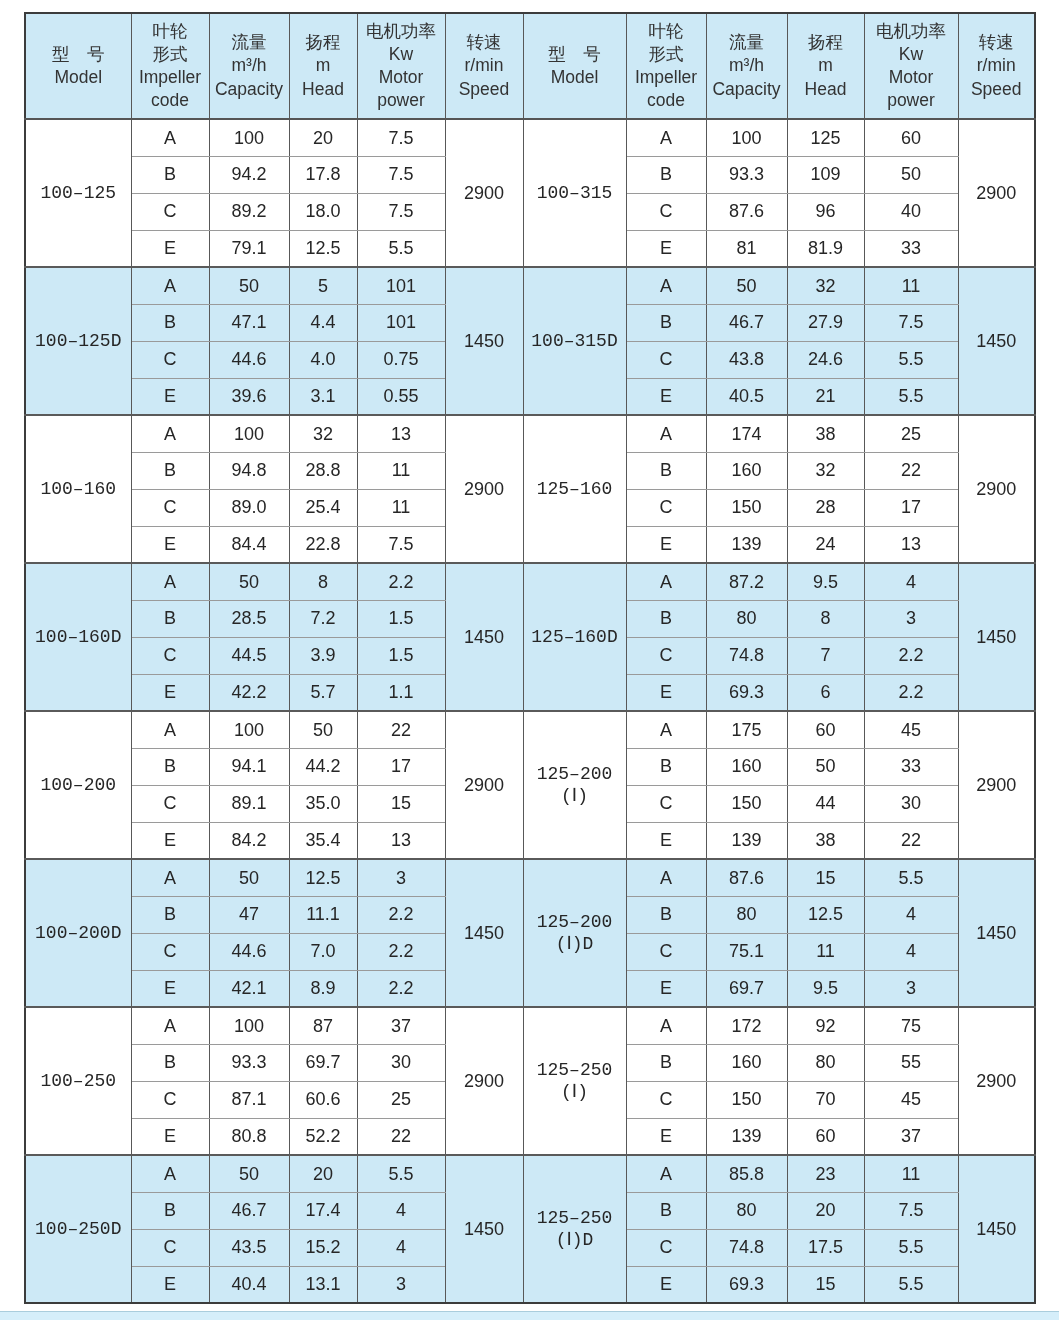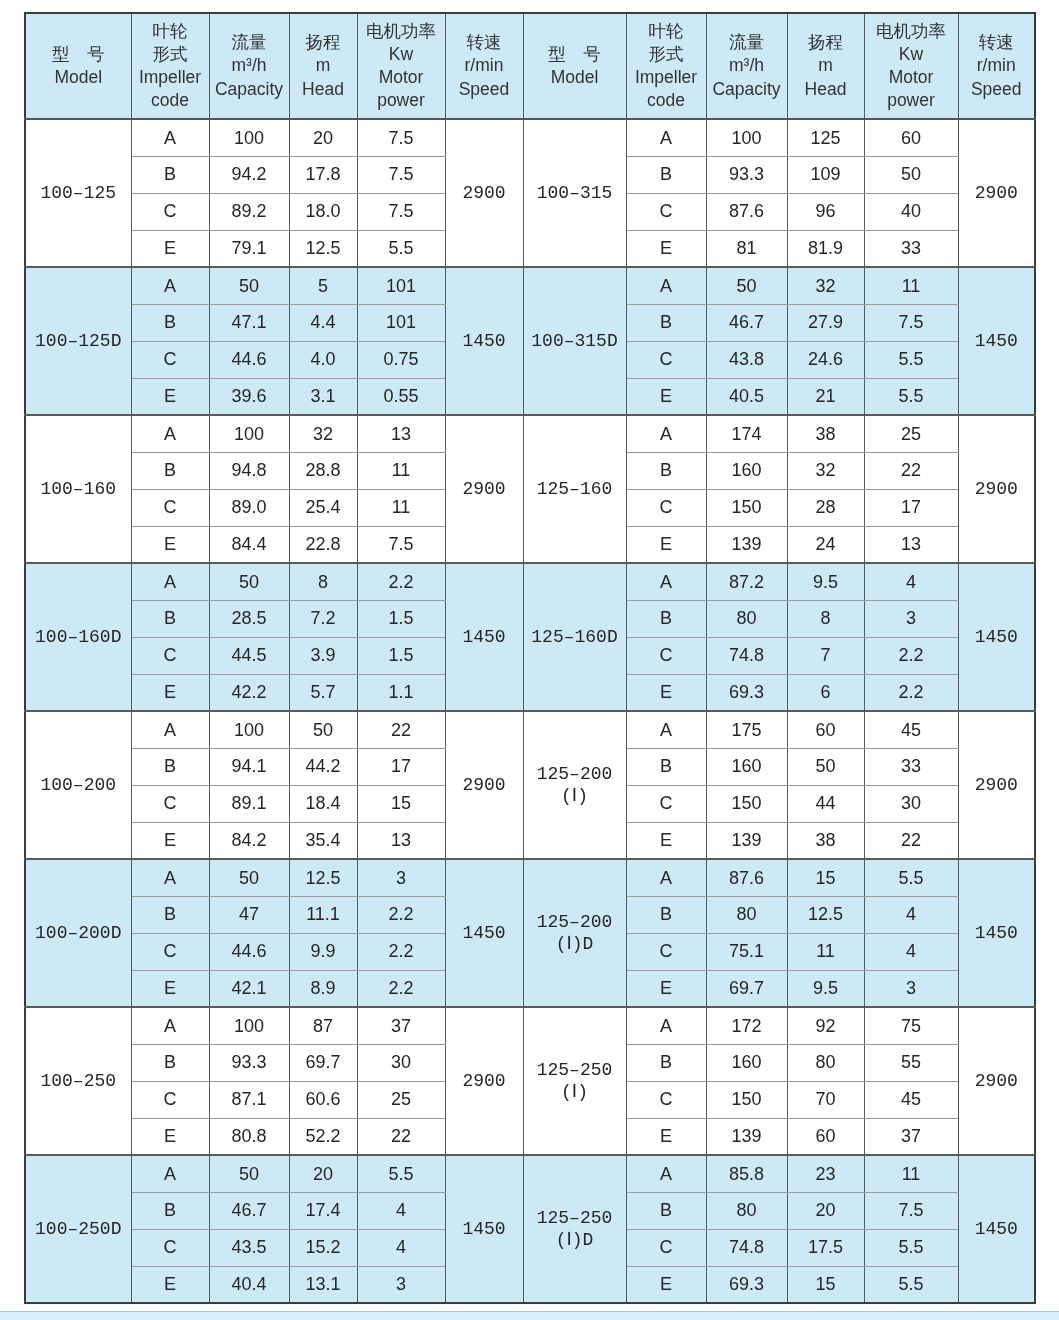--- a/index.html
+++ b/index.html
@@ -38,21 +38,21 @@
     font-size: 17.5px;
     line-height: 1.32;
     border-bottom: 2px solid #555555;
     color: #333333;
   }
   tr.group-start td { border-top: 2px solid #5a5a5a; }
   tr.band-blue td { background: #cde9f6; }
   tr.band-white td { background: #ffffff; }
   td.span-cell { border-bottom: 2px solid #5a5a5a; }
   td.model-cell { font-size: 18px; font-family: Liberation Mono, monospace; }
-  td.speed-cell { font-size: 18.5px; font-family: Liberation Mono, monospace; }
+  td.speed-cell { font-size: 18.5px; }
   .bottom-strip {
     position: absolute;
     left: 0; top: 1311px;
     width: 1059px; height: 9px;
     background: #d5eefa;
     border-top: 1px solid #a9cddd;
   }
 </style>
 </head>
 <body>
@@ -312,21 +312,21 @@
           <td>44.2</td>
           <td>17</td>
           <td>B</td>
           <td>160</td>
           <td>50</td>
           <td>33</td>
         </tr>
         <tr class="band-white">
           <td>C</td>
           <td>89.1</td>
-          <td>18.4</td>
+          <td>35.0</td>
           <td>15</td>
           <td>C</td>
           <td>150</td>
           <td>44</td>
           <td>30</td>
         </tr>
         <tr class="band-white">
           <td>E</td>
           <td>84.2</td>
           <td>35.4</td>
@@ -357,21 +357,21 @@
           <td>11.1</td>
           <td>2.2</td>
           <td>B</td>
           <td>80</td>
           <td>12.5</td>
           <td>4</td>
         </tr>
         <tr class="band-blue">
           <td>C</td>
           <td>44.6</td>
-          <td>9.9</td>
+          <td>7.0</td>
           <td>2.2</td>
           <td>C</td>
           <td>75.1</td>
           <td>11</td>
           <td>4</td>
         </tr>
         <tr class="band-blue">
           <td>E</td>
           <td>42.1</td>
           <td>8.9</td>

